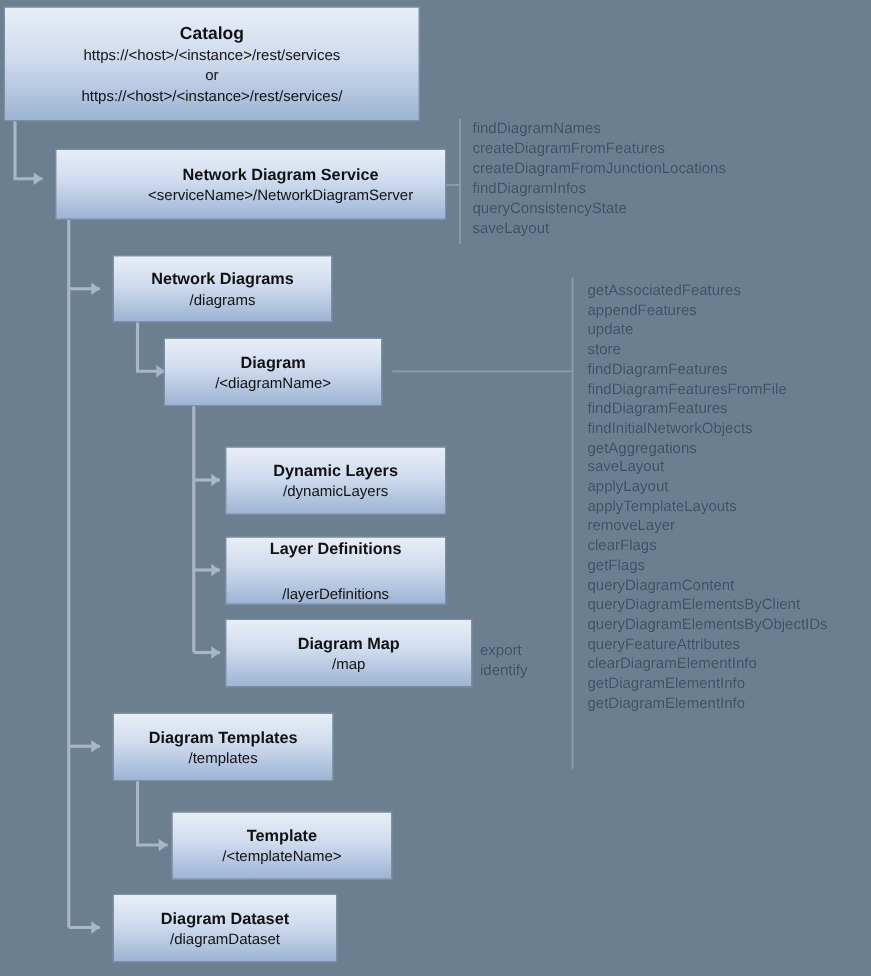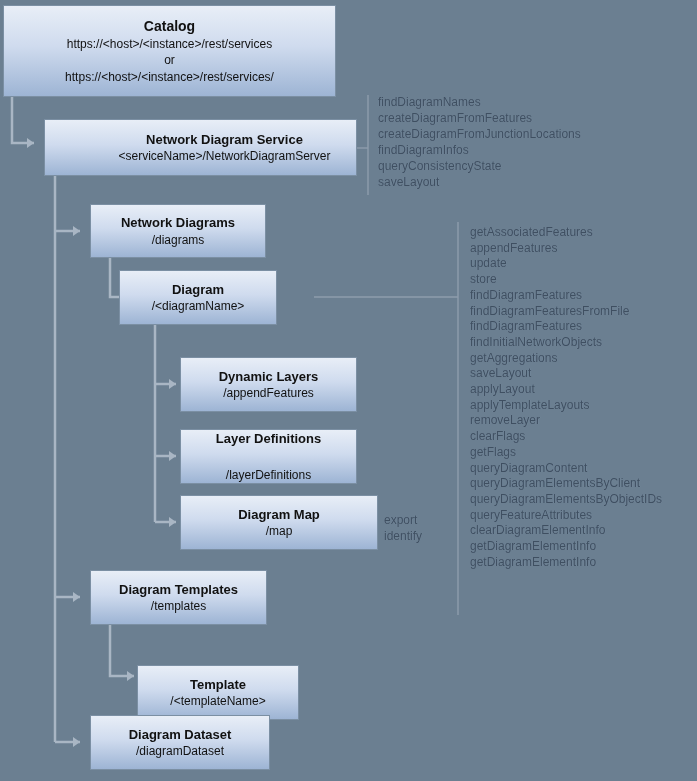--- a/index.html
+++ b/index.html
@@ -131,46 +131,46 @@
   <div class="node" style="left:44px; top:119px; width:313px; height:57px;padding-left:48px;">
     <div class="title">Network Diagram Service</div>
     <div class="sub">&lt;serviceName&gt;/NetworkDiagramServer</div>
   </div>
 
   <div class="node" style="left:90px; top:204px; width:176px; height:54px;">
     <div class="title">Network Diagrams</div>
     <div class="sub">/diagrams</div>
   </div>
 
-  <div class="node" style="left:119px; top:270px; width:158px; height:55px;">
+  <div class="node" style="left:131px; top:270px; width:175px; height:55px;">
     <div class="title">Diagram</div>
     <div class="sub">/&lt;diagramName&gt;</div>
   </div>
 
   <div class="node" style="left:180px; top:357px; width:177px; height:55px;">
     <div class="title">Dynamic Layers</div>
-    <div class="sub">/appendFeatures</div>
+    <div class="sub">/dynamicLayers</div>
   </div>
 
   <div class="node" style="left:180px; top:429px; width:177px; height:55px;justify-content:space-between;">
     <div class="title">Layer Definitions</div>
     <div class="sub">/layerDefinitions</div>
   </div>
 
   <div class="node" style="left:180px; top:495px; width:198px; height:55px;">
     <div class="title">Diagram Map</div>
     <div class="sub">/map</div>
   </div>
 
   <div class="node" style="left:90px; top:570px; width:177px; height:55px;">
     <div class="title">Diagram Templates</div>
     <div class="sub">/templates</div>
   </div>
 
-  <div class="node" style="left:137px; top:665px; width:162px; height:55px;text-align:center;">
+  <div class="node" style="left:137px; top:649px; width:177px; height:55px;text-align:center;">
     <div class="title">Template</div>
     <div class="sub">/&lt;templateName&gt;</div>
   </div>
 
   <div class="node" style="left:90px; top:715px; width:180px; height:55px;">
     <div class="title">Diagram Dataset</div>
     <div class="sub">/diagramDataset</div>
   </div>
 
   <div class="oplist" id="service-ops" style="left:378px; top:94px;">

